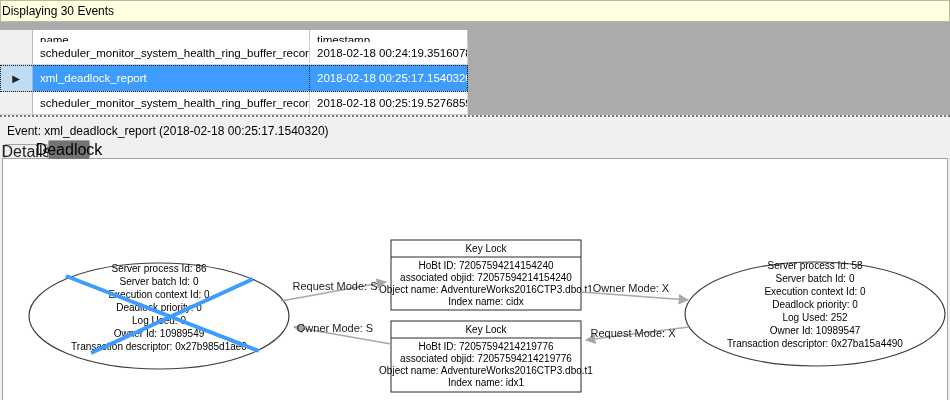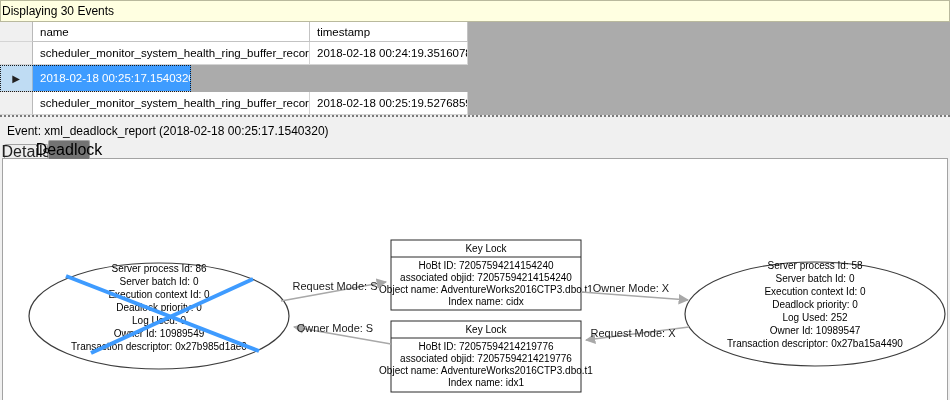--- a/index.html
+++ b/index.html
@@ -38,21 +38,21 @@
     width:33px; flex:0 0 33px;
     background:#f0f0f0;
     border-right:1px solid #b9b9b9;
     border-bottom:1px solid #d4d4d4;
     display:flex; align-items:center; justify-content:center;
     font-size:10px; color:#333;
   }
   .name-cell  { width:277px; flex:0 0 277px; }
   .ts-cell    { width:158px; flex:0 0 158px; }
   .hdr .cell  { border-bottom:1px solid #c3c3c3; border-right:1px solid #c3c3c3; }
-  .row-hdr    { top:0; height:20px; }
+  .row-hdr    { top:8px; height:20px; }
   .row-1      { top:20px; height:23px; }
   .row-2      { top:43px; height:27px; }
   .row-3      { top:70px; height:23px; }
   .row.selected .cell {
     background:#3e9cff; color:#fff;
     border-right:1px dotted #0a2f5c;
   }
   .row.selected { outline:1px dotted #1a1a1a; outline-offset:-1px; }
   .row.selected .gutter-cell {
     background:#bfdcf3; color:#222;
@@ -118,20 +118,21 @@
   <div class="row row-1">
     <div class="gutter-cell"></div>
     <div class="cell name-cell">scheduler_monitor_system_health_ring_buffer_recorded</div>
     <div class="cell ts-cell">2018-02-18 00:24:19.3516078</div>
   </div>
 
   <div class="row row-2 selected">
     <div class="gutter-cell">
       <span>▶</span>
     </div>
+    <div class="cell name-cell">xml_deadlock_report</div>
     <div class="cell ts-cell">2018-02-18 00:25:17.1540320</div>
   </div>
 
   <div class="row row-3">
     <div class="gutter-cell"></div>
     <div class="cell name-cell">scheduler_monitor_system_health_ring_buffer_recorded</div>
     <div class="cell ts-cell">2018-02-18 00:25:19.5276859</div>
   </div>
 </div>
 

